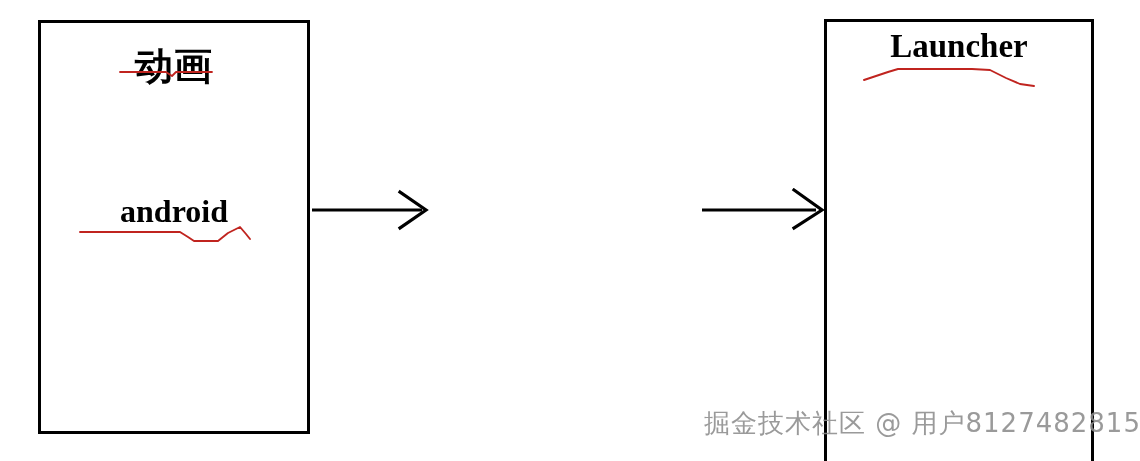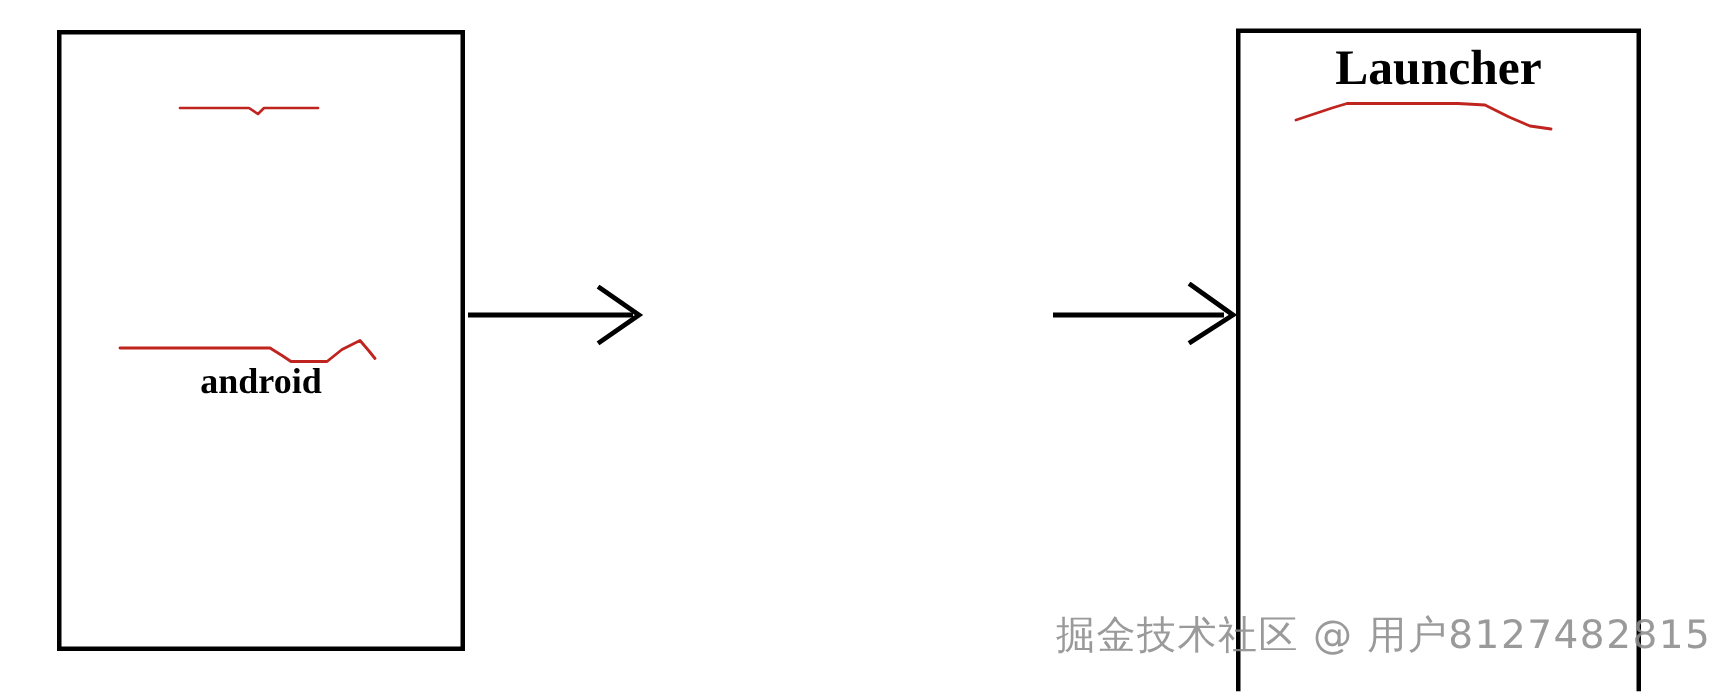--- a/index.html
+++ b/index.html
@@ -55,26 +55,25 @@
     top: 8px;
     font-size: 33px;
     letter-spacing: 0px;
   }
   #label-android {
     position: absolute;
     top: 172px;
     left: 0;
     width: 100%;
     text-align: center;
-    font-size: 24px;
+    font-size: 32px;
     font-weight: bold;
     color: #000000;
     line-height: 1;
     white-space: nowrap;
-    margin-top: 48px;
   }
 
   
   .red-mark {
     position: absolute;
     pointer-events: none;
   }
   #mark-animation { left: 118px; top: 62px;  width: 96px;  height: 22px; }
   #mark-android   { left: 78px;  top: 222px; width: 176px; height: 26px; }
   #mark-launcher  { left: 862px; top: 64px;  width: 176px; height: 30px; }
@@ -108,20 +107,21 @@
     color: #d6d6d6;
     letter-spacing: 1px;
   }
 </style>
 </head>
 <body>
 
 <div id="canvas">
 
   <div class="box" id="box-animation">
+    <div class="box-title" id="title-animation">动画</div>
 
     <div id="label-android">android</div>
   </div>
 
   <svg class="red-mark" id="mark-animation" viewBox="0 0 96 22">
     <polyline points="2,10 48,10 54,14 58,10 94,10" fill="none" stroke="#c0241f" stroke-width="1.8" stroke-linecap="round" stroke-linejoin="round"></polyline>
   </svg>
 
   <svg class="red-mark" id="mark-android" viewBox="0 0 176 26">
     <polyline points="2,10 102,10 110,15 116,19 140,19 150,11 162,5 168,12 172,17" fill="none" stroke="#c0241f" stroke-width="1.9" stroke-linecap="round" stroke-linejoin="round"></polyline>

